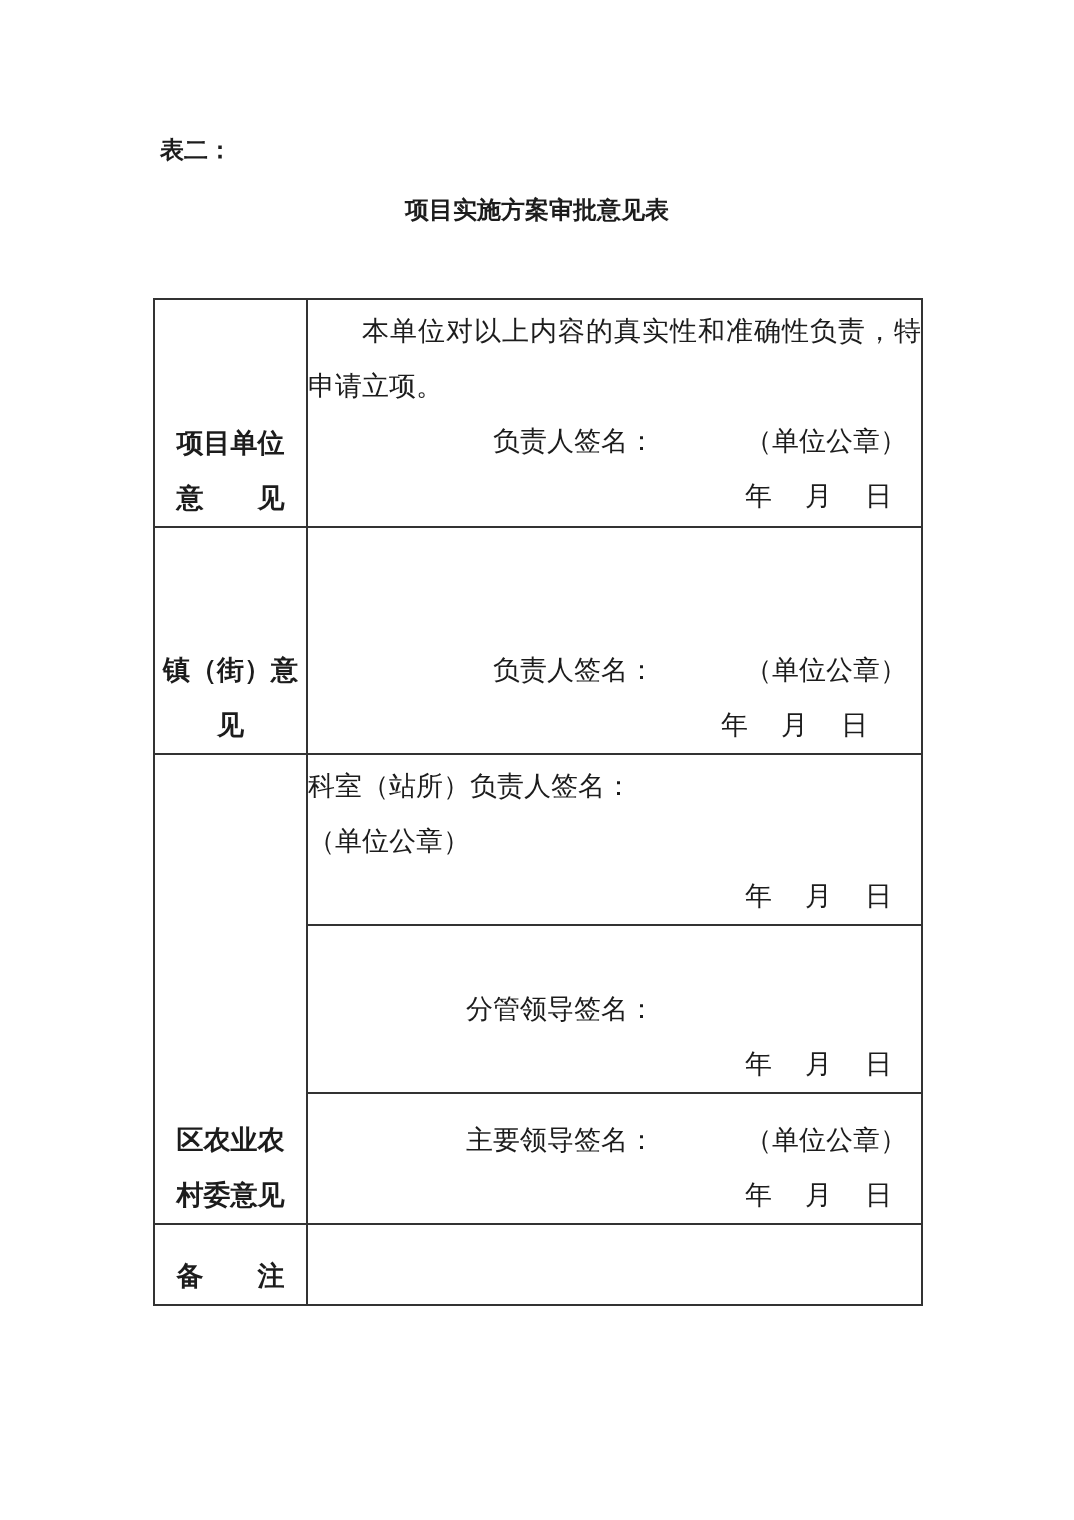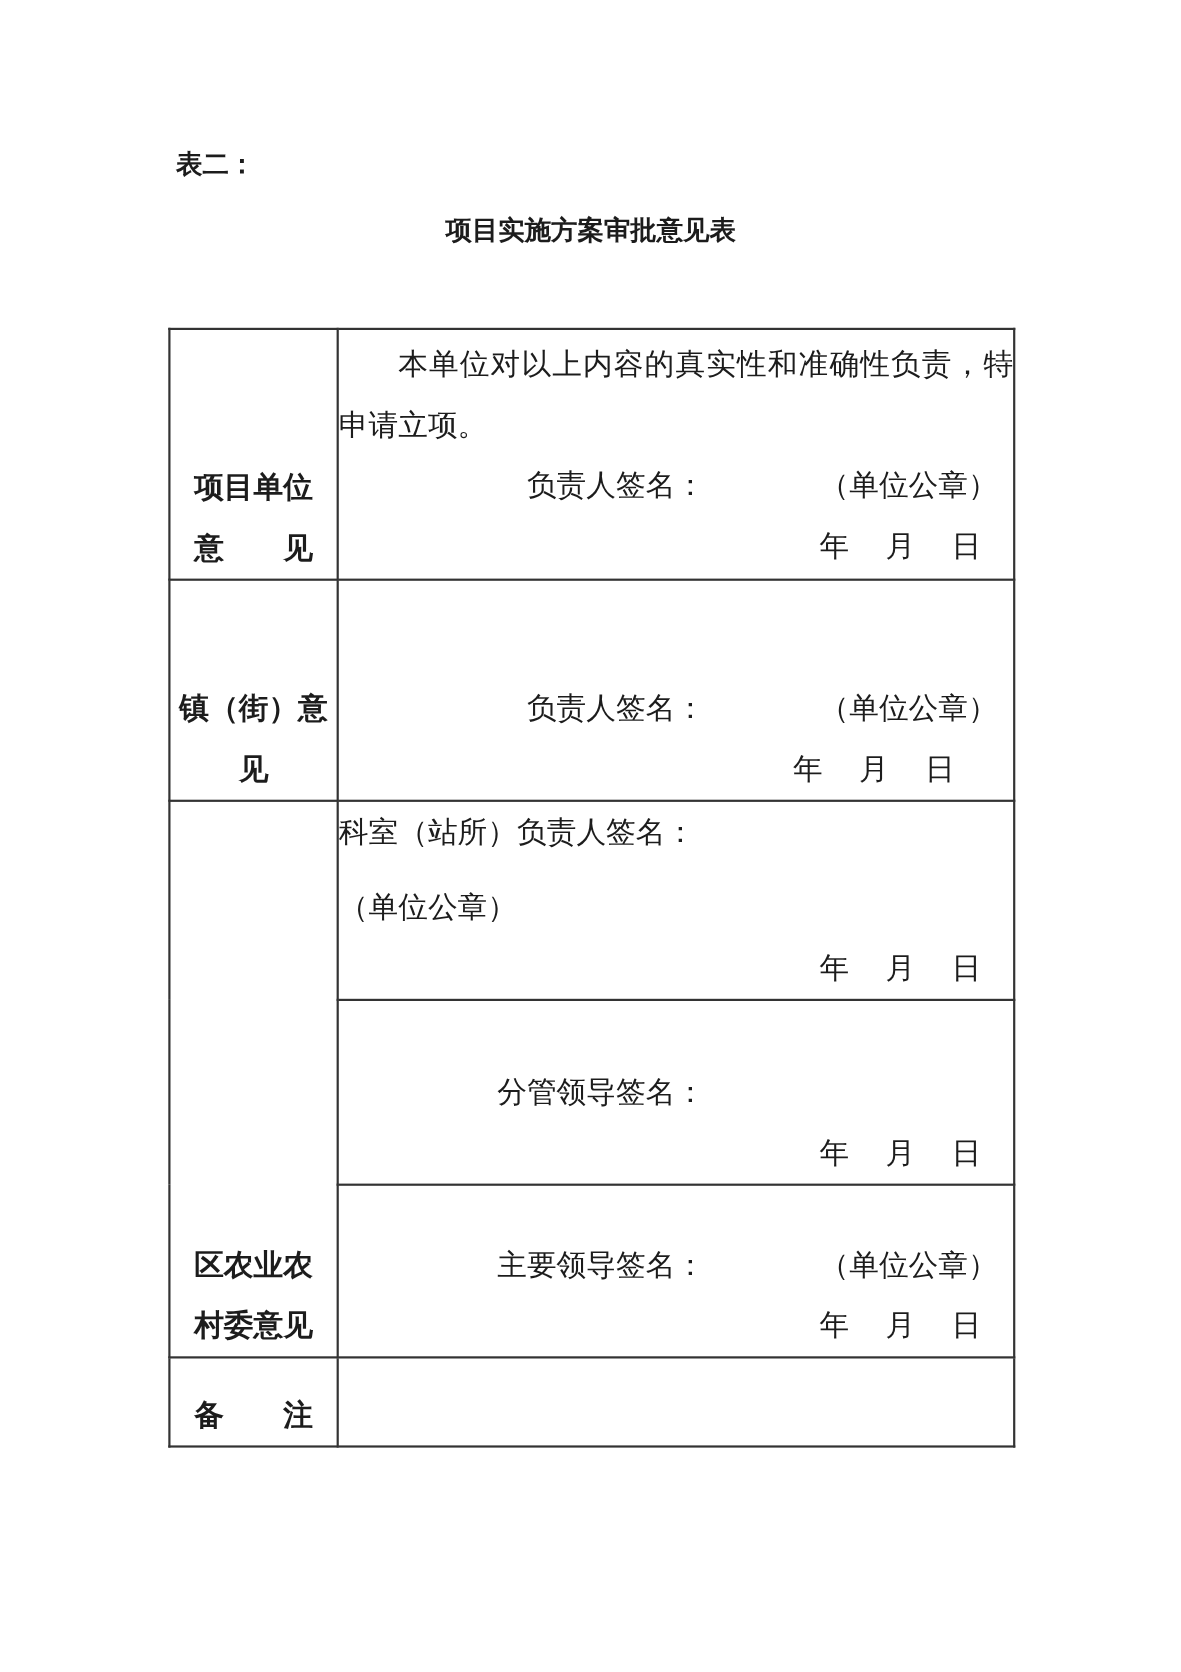--- a/index.html
+++ b/index.html
@@ -70,21 +70,21 @@
     vertical-align: top;
     padding-top: 4px;
     padding-bottom: 0;
   }
   .para {
     text-indent: 54px;
     text-align: justify;
     text-justify: inter-ideograph;
     line-height: 55px;
   }
-  .line { line-height: 55px; gap: 14px; }
+  .line { line-height: 55px; }
   .sig {
     display: flex;
     justify-content: flex-end;
     padding-right: 12px;
     white-space: nowrap;
   }
   .sig.spread {
     justify-content: space-between;
     flex-direction: column;
   }
@@ -124,21 +124,21 @@
     <td class="content top">
       <div class="para">本单位对以上内容的真实性和准确性负责，特申请立项。</div>
       <div class="line sig">
         <span>负责人签名：</span>
         <span class="seal">（单位公章）</span>
       </div>
       <div class="line date">年　月　日</div>
     </td>
   </tr>
 
-  <tr style="height:201px">
+  <tr style="height:227px">
     <td class="lbl-cell">
       <span class="lbl-line">镇（街）意</span>
       <span class="lbl-line">见</span>
     </td>
     <td class="content">
       <div class="line sig">
         <span>负责人签名：</span>
         <span class="seal">（单位公章）</span>
       </div>
       <div class="line date shift-left">年　月　日</div>
@@ -160,21 +160,21 @@
   </tr>
   <tr style="height:168px">
     <td class="content">
       <div class="line sig">
         <span>分管领导签名：</span>
         <span class="seal"></span>
       </div>
       <div class="line date">年　月　日</div>
     </td>
   </tr>
-  <tr style="height:157px">
+  <tr style="height:131px">
     <td class="content">
       <div class="line sig">
         <span>主要领导签名：</span>
         <span class="seal">（单位公章）</span>
       </div>
       <div class="line date">年　月　日</div>
     </td>
   </tr>
 
   <tr style="height:80px">

